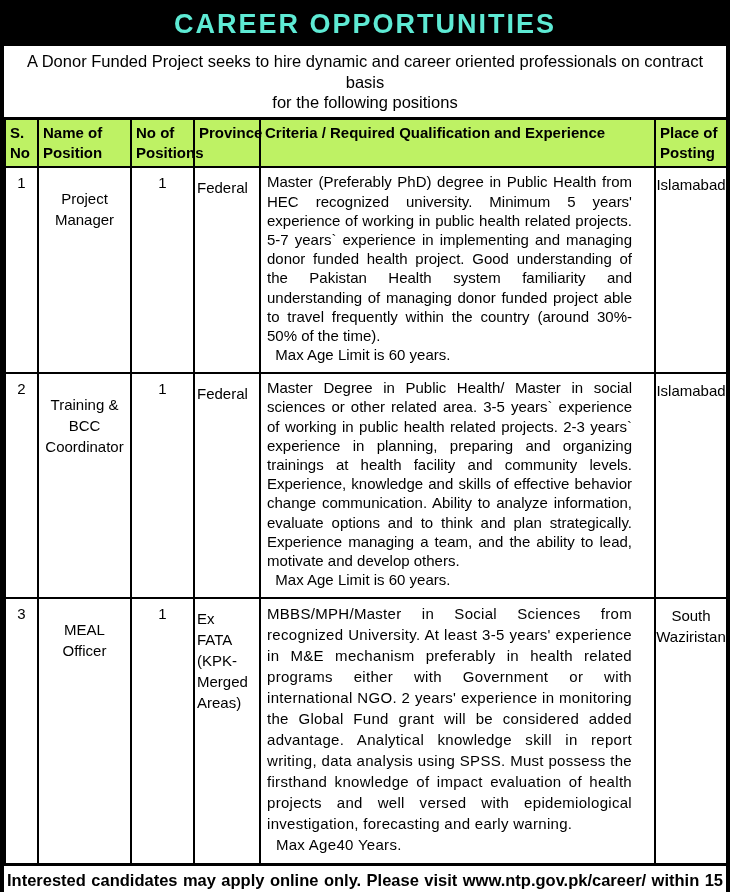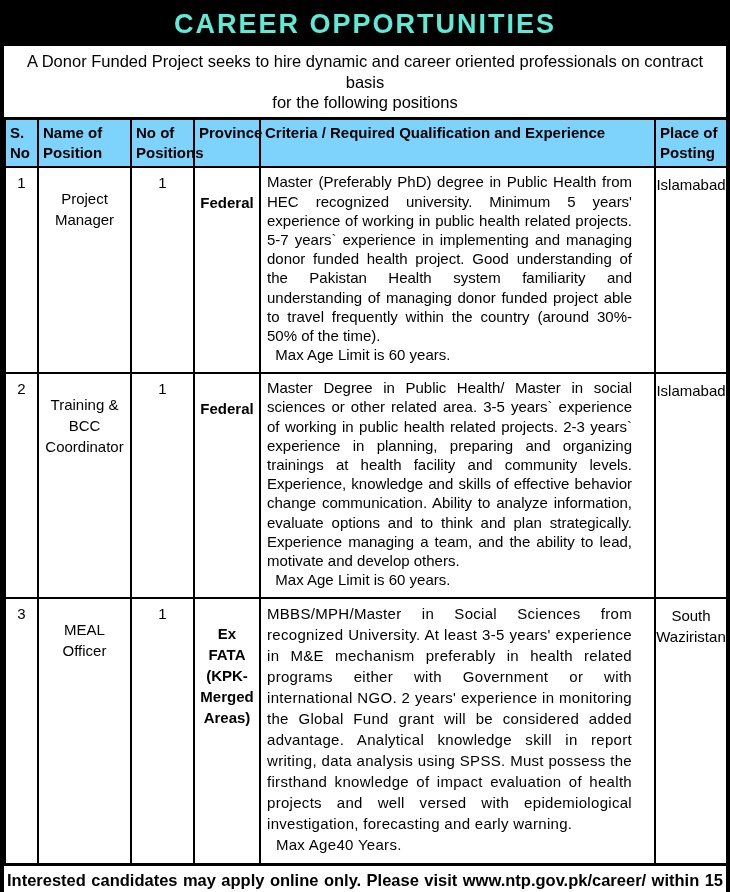--- a/index.html
+++ b/index.html
@@ -37,30 +37,30 @@
     table-layout: fixed;
     border-top: 3px solid #000;
     border-bottom: 3px solid #000;
   }
   table.jobs th, table.jobs td {
     border: 2px solid #000000;
     vertical-align: top;
     font-size: 15px;
   }
   table.jobs thead th {
-    background: #7dd3fc;
+    background: #bef264;
     text-align: left;
     font-weight: bold;
     padding: 3px 4px;
     line-height: 1.35;
     height: 46px;
   }
   td.c-sno, td.c-count { text-align: center; padding-top: 6px; }
   td.c-pos { text-align: center; padding: 20px 2px; line-height: 1.4; }
-  td.c-prov { text-align: center; padding: 24px 2px; line-height: 1.4; white-space: pre-line; font-weight: bold; }
+  td.c-prov { padding: 9px 2px; line-height: 1.4; white-space: pre-line; }
   td.c-place { text-align: center; padding: 6px 0; line-height: 1.4; }
   td.c-crit {
     padding: 4px 22px 8px 6px;
     text-align: justify;
     line-height: 1.28;
     white-space: pre-wrap;
   }
   tr.r3 td.c-crit { letter-spacing: 0.3px; line-height: 1.4; }
   .footer {
     font-weight: bold;

